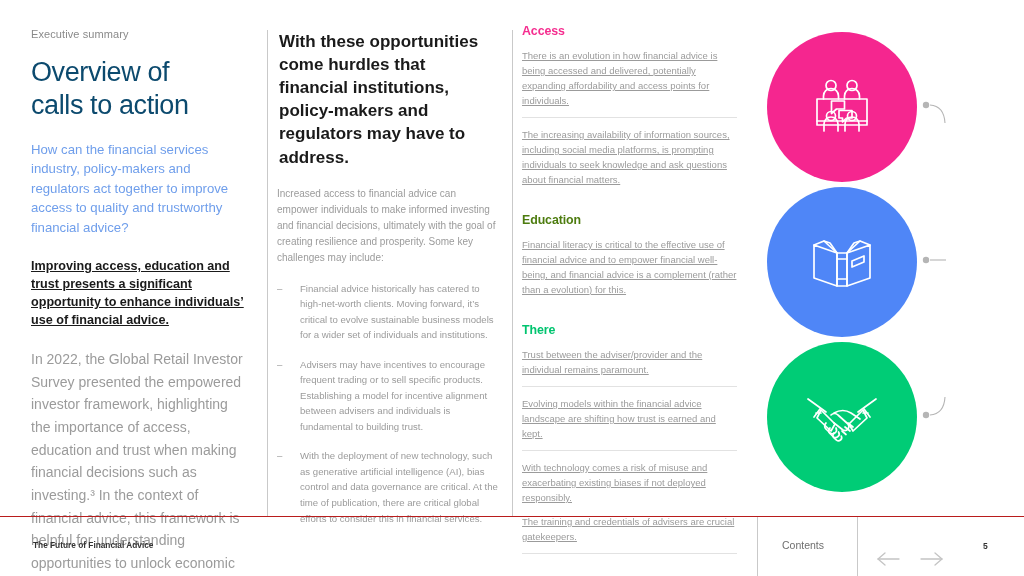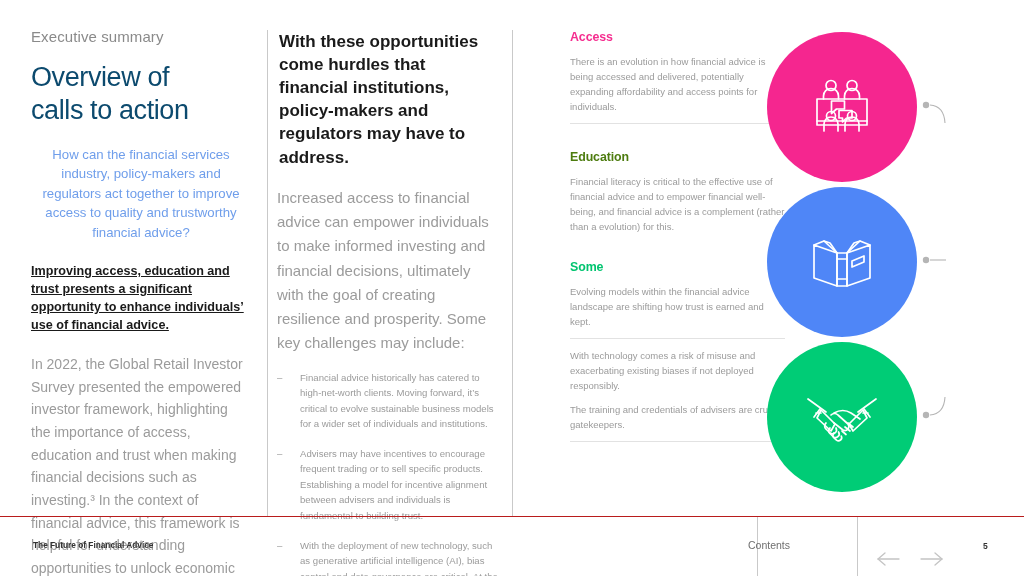--- a/index.html
+++ b/index.html
@@ -42,40 +42,39 @@
   .vdiv.d1 { left: 267px; }
   .vdiv.d2 { left: 512px; }
 
   
   .col1 {
     position: absolute;
     left: 31px; top: 28px;
     width: 220px;
   }
   .eyebrow {
-    font-size: 15px;
+    font-size: 11px;
     color: #8a8a8a;
     letter-spacing: 0.1px;
     margin: 0 0 16px 0;
   }
   .big-title {
     font-size: 27px;
     line-height: 1.22;
     font-weight: 400;
     color: #0c4a6e;
     margin: 0 0 18px 0;
     letter-spacing: -0.4px;
   }
   .blue-q {
     font-size: 13.2px;
     line-height: 1.47;
     color: #6f9eeb;
     margin: 0 0 20px 0;
     font-weight: 400;
-    text-align: center;
   }
   .bold-lead {
     font-size: 12.6px;
     line-height: 1.43;
     font-weight: 700;
     color: #1a1a1a;
     margin: 0 0 19px 0;
     text-decoration: underline;
   }
   .body-grey {
@@ -92,21 +91,21 @@
     width: 222px;
   }
   .col2 .head {
     font-size: 17px;
     line-height: 1.36;
     font-weight: 700;
     color: #1a1a1a;
     margin: 0 0 17px 2px;
   }
   .col2 .intro {
-    font-size: 15px;
+    font-size: 10px;
     line-height: 1.62;
     color: #9b9b9b;
     margin: 0 0 14px 0;
   }
   .bullets { margin: 0; padding: 0; list-style: none; }
   .bullets li {
     position: relative;
     padding-left: 23px;
     font-size: 9.6px;
     line-height: 1.62;
@@ -116,39 +115,39 @@
   .bullets li:last-child { margin-bottom: 0; }
   .bullets li .dash {
     position: absolute;
     left: 0; top: 0;
     color: #9b9b9b;
   }
 
   
   .col3 {
     position: absolute;
-    left: 522px; top: 30px;
+    left: 522px; top: 24px;
     width: 215px;
-    margin-left: 48px;
   }
   .sec-head {
     font-size: 12.4px;
     font-weight: 700;
     margin: 0 0 10px 0;
     letter-spacing: -0.1px;
   }
   .sec-head.access    { color: #f52d8f; }
   .sec-head.education { color: #4d7c0f; }
   .sec-head.trust     { color: #00c46f; }
   .para {
     font-size: 9.5px;
     line-height: 1.58;
     color: #9b9b9b;
     margin: 0;
     padding: 0 0 9px 0;
+    text-decoration: underline;
   }
   .para.sep { border-bottom: 1px solid #e2e2e2; margin-bottom: 9px; }
   .gap-md { height: 17px; }
 
   
   .circles {
     position: absolute;
     left: 767px; top: 32px;
     width: 152px;
     height: 465px;
@@ -195,21 +194,21 @@
     position: absolute;
     top: 0;
     width: 1px;
     height: 60px;
     background: #c9c9c9;
   }
   .footer .fdiv.f1 { left: 757px; }
   .footer .fdiv.f2 { left: 857px; }
   .footer .contents {
     position: absolute;
-    left: 748px; top: 22px;
+    left: 782px; top: 22px;
     font-size: 10.5px;
     color: #6f6f6f;
   }
   .footer .navarrows {
     position: absolute;
     left: 875px; top: 32px;
     width: 70px; height: 20px;
   }
   .footer .pagenum {
     position: absolute;
@@ -253,29 +252,31 @@
           <span class="dash">–</span>
           <span>With the deployment of new technology, such as generative artificial intelligence (AI), bias control and data governance are critical. At the time of publication, there are critical global efforts to consider this in financial services.</span>
         </li>
       </ul>
     </div>
 
     <div class="col3">
 
       <h2 class="sec-head access">Access</h2>
       <p class="para sep">There is an evolution in how financial advice is being accessed and delivered, potentially expanding affordability and access points for individuals.</p>
+      <p class="para">The increasing availability of information sources, including social media platforms, is prompting individuals to seek knowledge and ask questions about financial matters.</p>
 
       <div class="gap-md"></div>
 
       <h2 class="sec-head education">Education</h2>
       <p class="para">Financial literacy is critical to the effective use of financial advice and to empower financial well-being, and financial advice is a complement (rather than a evolution) for this.</p>
 
       <div class="gap-md"></div>
 
-      <h2 class="sec-head trust">Some</h2>
+      <h2 class="sec-head trust">There</h2>
+      <p class="para sep">Trust between the adviser/provider and the individual remains paramount.</p>
       <p class="para sep">Evolving models within the financial advice landscape are shifting how trust is earned and kept.</p>
       <p class="para">With technology comes a risk of misuse and exacerbating existing biases if not deployed responsibly.</p>
       <p class="para sep">The training and credentials of advisers are crucial gatekeepers.</p>
     </div>
 
     <div class="circles">
 
       <div class="circle c1">
         <svg width="72" height="72" viewBox="0 0 72 72" fill="none" stroke="#ffffff" stroke-width="1.7" stroke-linejoin="round" stroke-linecap="round">
 

